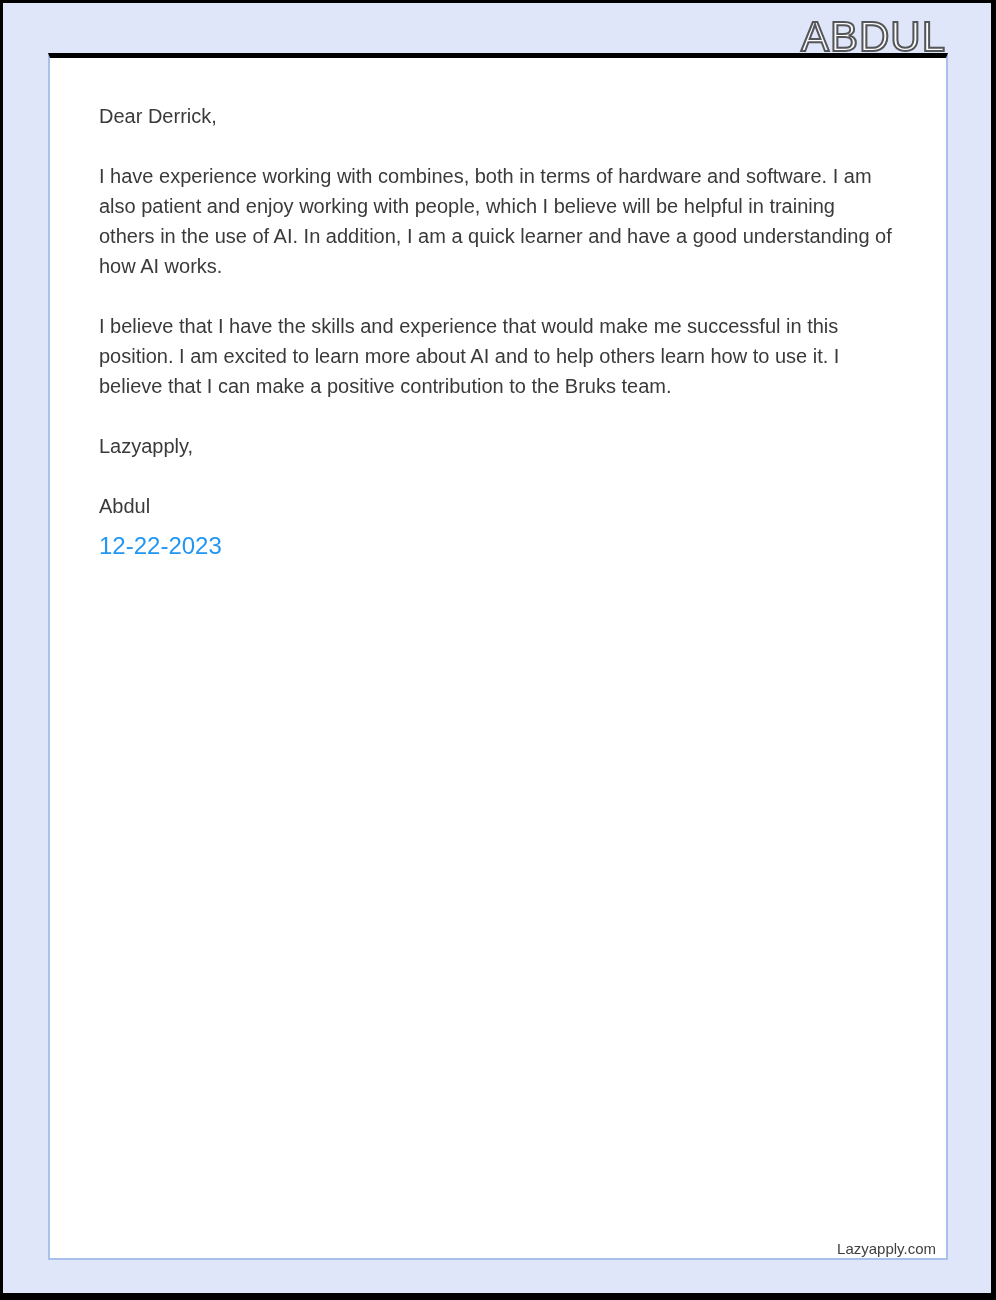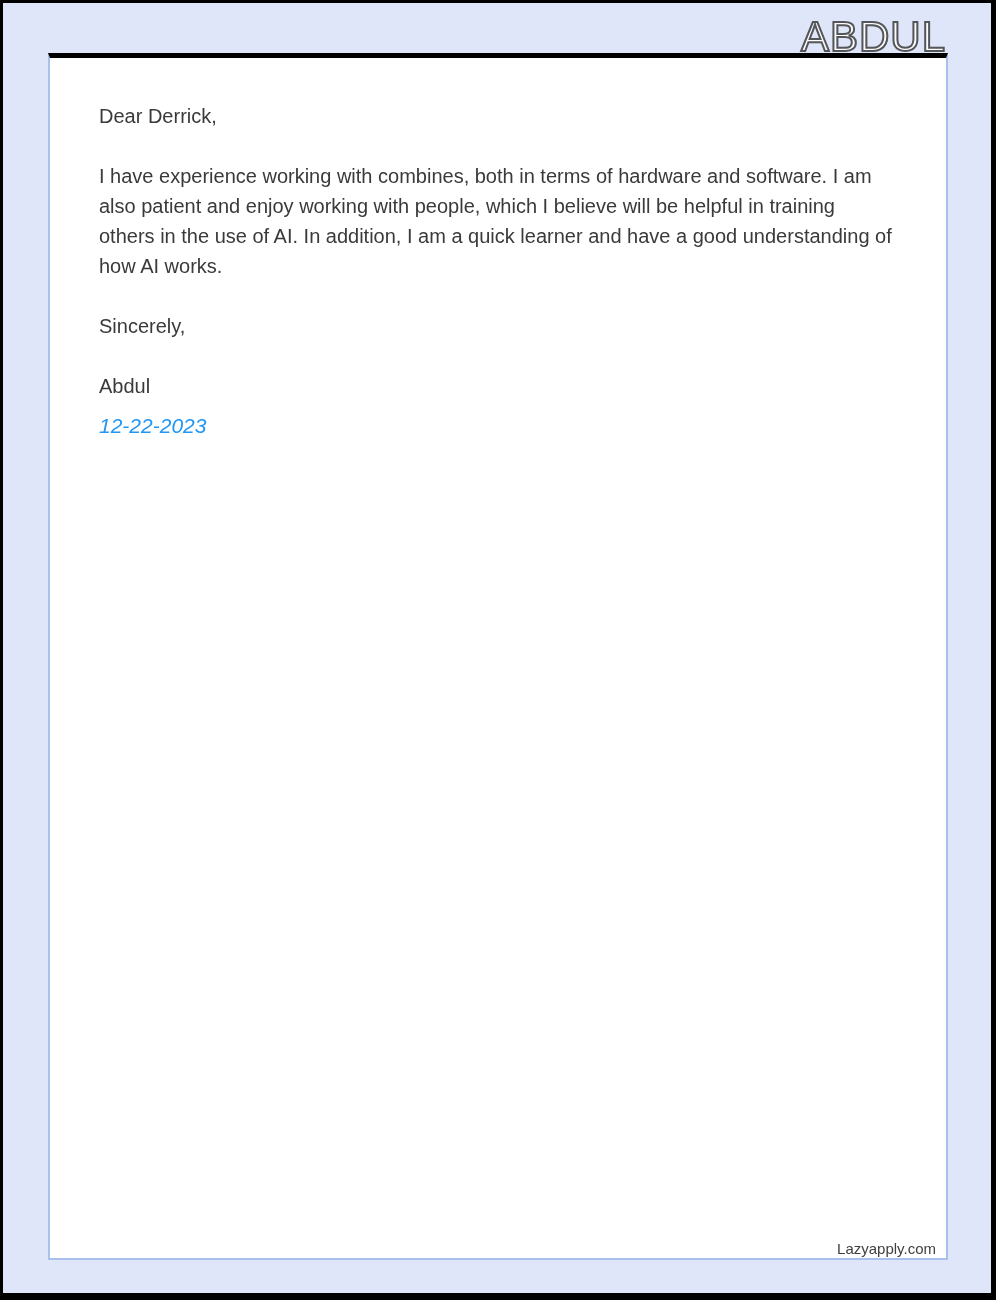--- a/index.html
+++ b/index.html
@@ -55,24 +55,23 @@
     color: var(--text, #3a3a3a);
     font-size: 20px;
     line-height: 30px;
   }
   .letter-content p { margin: 0 0 30px 0; }
   .letter-content p.signature { margin-bottom: 10px; }
   .date-link {
     display: inline-block;
     color: var(--link, #2196f3);
     text-decoration: none;
-    font-size: 21px;
+    font-size: 24px;
     line-height: 30px;
     cursor: pointer;
-    font-style: italic;
   }
   .panel-footer {
     position: absolute;
     right: 10px;
     bottom: 1px;
     font-size: 15px;
     line-height: 17px;
     color: #404040;
   }
 </style>
@@ -82,21 +81,22 @@
 <div class="page">
 
   <div class="brand-header">
     <div class="brand-text">ABDUL</div>
   </div>
 
   <div class="letter-panel">
     <div class="letter-content">
       <p>Dear Derrick,</p>
       <p>I have experience working with combines, both in terms of hardware and software. I am also patient and enjoy working with people, which I believe will be helpful in training others in the use of AI. In addition, I am a quick learner and have a good understanding of how AI works.</p>
-      <p>Sincerely,</p>
+      <p>I believe that I have the skills and experience that would make me successful in this position. I am excited to learn more about AI and to help others learn how to use it. I believe that I can make a positive contribution to the Bruks team.</p>
+      <p>Lazyapply,</p>
       <p class="signature">Abdul</p>
       <a class="date-link">12-22-2023</a>
     </div>
 
     <div class="panel-footer">Lazyapply.com</div>
   </div>
 
 </div>
 
 </body></html>

